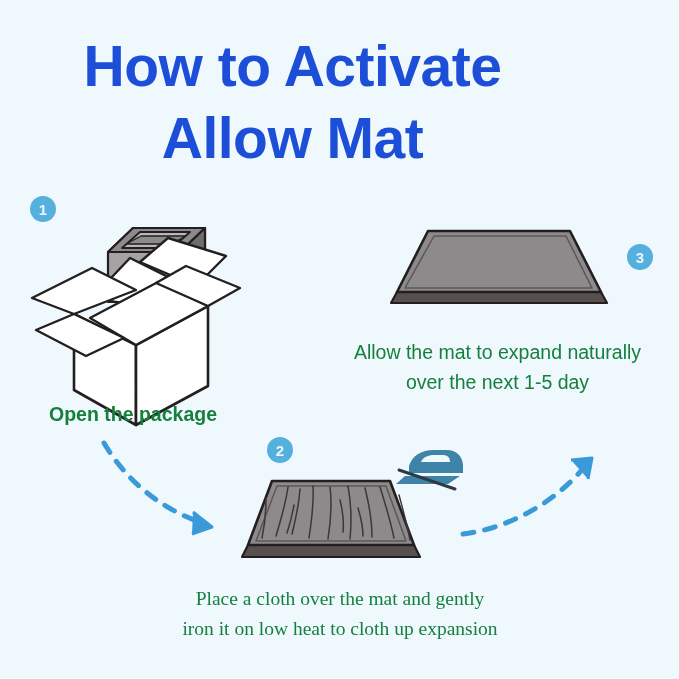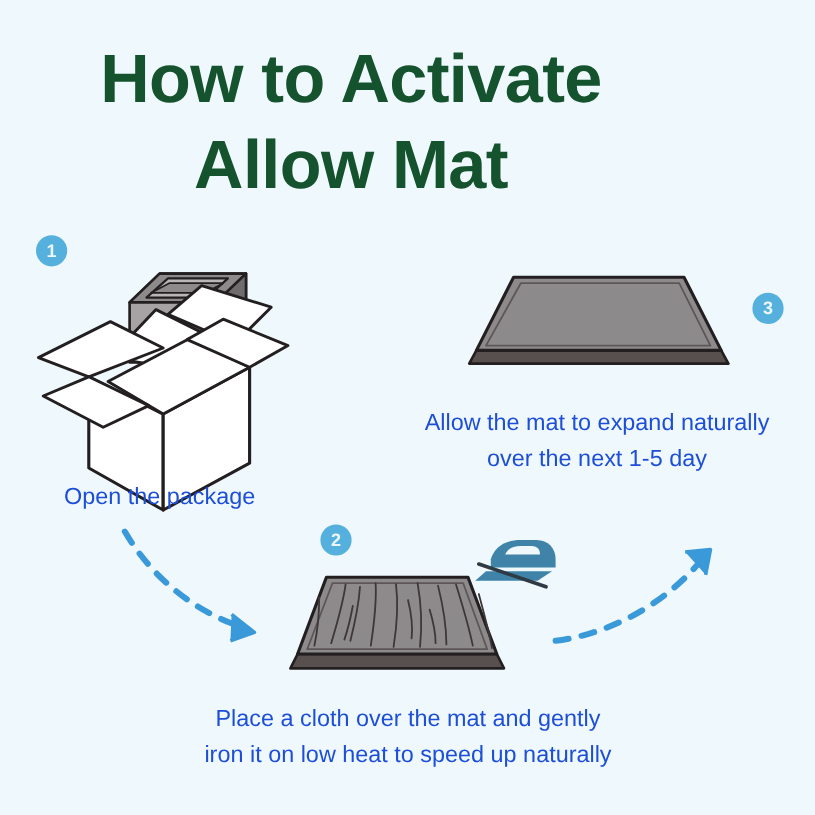--- a/index.html
+++ b/index.html
@@ -21,21 +21,21 @@
     height: 679px;
   }
 
   
   .title {
     position: absolute;
     top: 30px;
     left: 0;
     width: 585px;
     text-align: center;
-    color: #14532d;
+    color: #1d4ed8;
     font-weight: 700;
     font-size: 57px;
     line-height: 1.27;
     letter-spacing: -0.5px;
   }
   .title .line {
     display: block;
   }
 
   
@@ -53,39 +53,41 @@
     justify-content: center;
     line-height: 1;
   }
   #badge-1 { left: 30px;  top: 196px; }
   #badge-2 { left: 267px; top: 437px; }
   #badge-3 { left: 627px; top: 244px; }
 
   
   .caption {
     position: absolute;
-    color: #1d4ed8;
+    color: #15803d;
     font-size: 19.5px;
     line-height: 30px;
     text-align: center;
   }
   #caption-1 {
     left: 0px;
     top: 399px;
     width: 266px;
+    font-weight: bold;
   }
   #caption-3 {
     left: 316px;
     top: 337px;
     width: 363px;
   }
   #caption-2 {
     left: 75px;
     top: 584px;
     width: 530px;
+    font-family: Liberation Serif, serif;
   }
   .caption .line { display: block; }
 
   
   .art {
     position: absolute;
     left: 0;
     top: 0;
     width: 679px;
     height: 679px;
@@ -190,16 +192,16 @@
     <span class="line">Open the package</span>
   </div>
 
   <div class="caption" id="caption-3">
     <span class="line">Allow the mat to expand naturally</span>
     <span class="line">over the next 1-5 day</span>
   </div>
 
   <div class="caption" id="caption-2">
     <span class="line">Place a cloth over the mat and gently</span>
-    <span class="line">iron it on low heat to speed up naturally</span>
+    <span class="line">iron it on low heat to cloth up expansion</span>
   </div>
 
 </div>
 
 </body></html>

